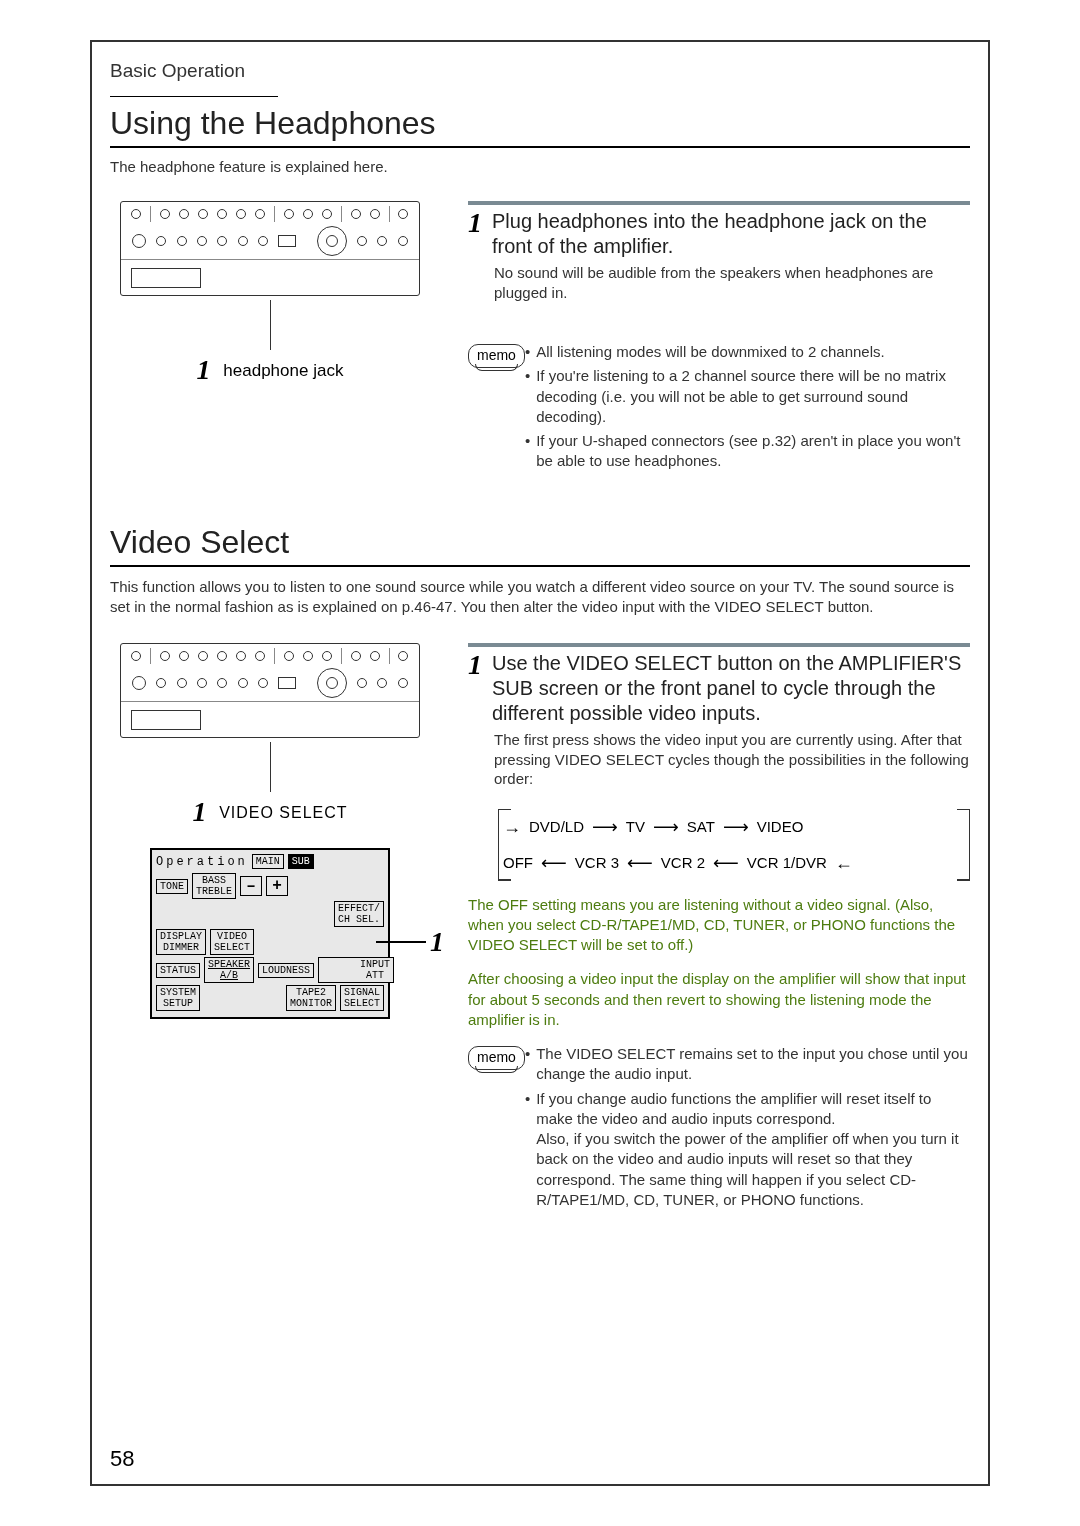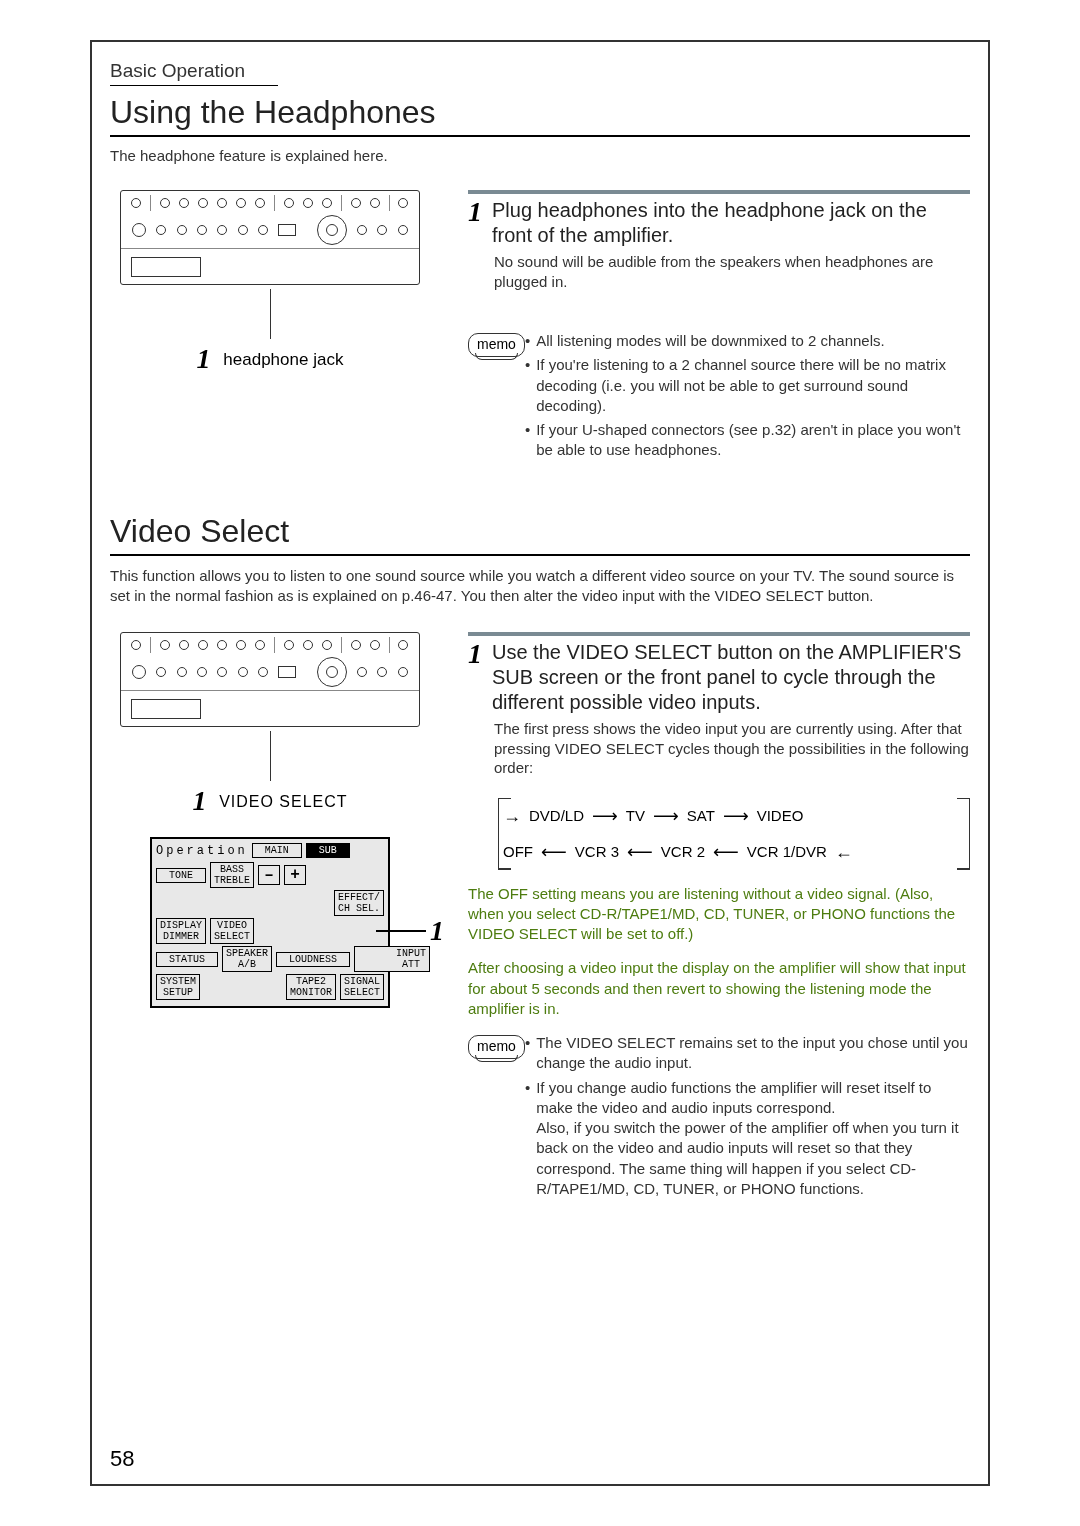--- a/index.html
+++ b/index.html
@@ -22,21 +22,21 @@
     position: absolute;
     top: 60px;
     left: 110px;
     right: 110px;
     bottom: 60px;
   }
   .section-tab {
     font-size: 19px;
     color: #333;
     border-bottom: 1.5px solid #000;
-    padding-bottom: 3px;
+    padding-bottom: 14px;
     margin-bottom: 8px;
     width: 168px;
   }
   .heading {
     font-size: 32px;
     color: #222;
     padding-bottom: 4px;
     margin-bottom: 10px;
     border-bottom: 2px solid #000;
   }
@@ -211,21 +211,21 @@
     position: relative;
   }
   .remote-screen .row {
     display: flex;
     align-items: center;
     gap: 4px;
     margin-bottom: 2px;
   }
   .btn-box {
     border: 1.5px solid #000;
-    padding: 0 12px;
+    padding: 0 3px;
     font-size: 10px;
     line-height: 1.3;
     text-align: center;
     background: #e8e8e8;
   }
   .btn-box.inv { background:#000; color:#fff; }
   .btn-box.tall { line-height:1.1; padding: 1px 3px; }
   .btn-sq {
     border: 1.5px solid #000;
     width: 22px; height: 20px;
@@ -434,21 +434,21 @@
           <span class="btn-box tall" style="white-space:pre;">EFFECT/
 CH SEL.</span>
         </div>
         <div class="row">
           <span class="btn-box tall"><span>DISPLAY</span><br><span>DIMMER</span></span>
           <span class="btn-box tall" style="white-space:pre;">VIDEO
 SELECT</span>
         </div>
         <div class="row">
           <span class="btn-box">STATUS</span>
-          <span class="btn-box tall" style="white-space:pre;">SPEAKER
+          <span class="btn-box tall" style="white-space:pre;text-decoration:underline;">SPEAKER
 A/B</span>
           <span class="btn-box">LOUDNESS</span>
           <span class="btn-box tall" style="white-space:pre;padding-left:41px;">INPUT
 ATT</span>
         </div>
         <div class="row">
           <span class="btn-box tall" style="white-space:pre;">SYSTEM
 SETUP</span>
           <span style="flex:1"></span>
           <span class="btn-box tall" style="white-space:pre;">TAPE2

